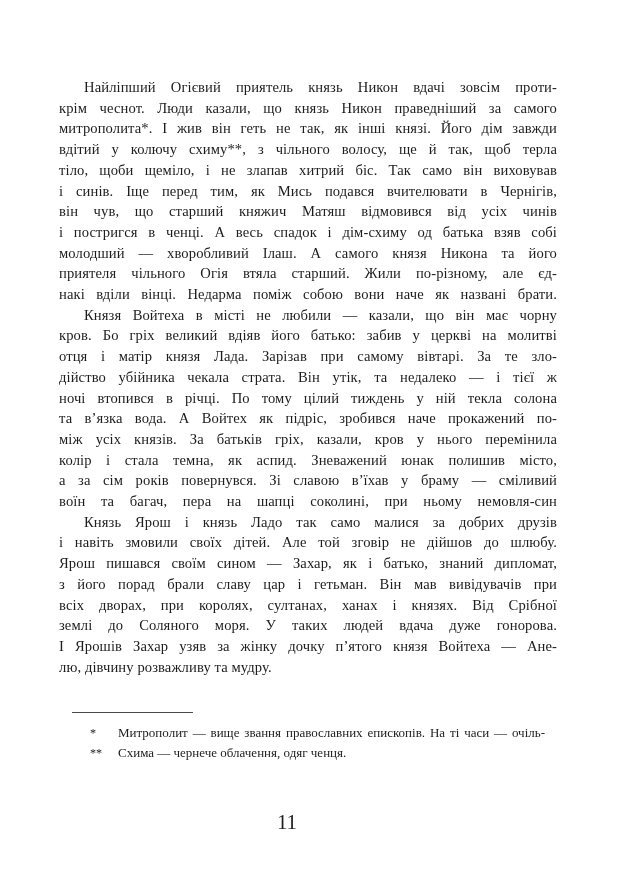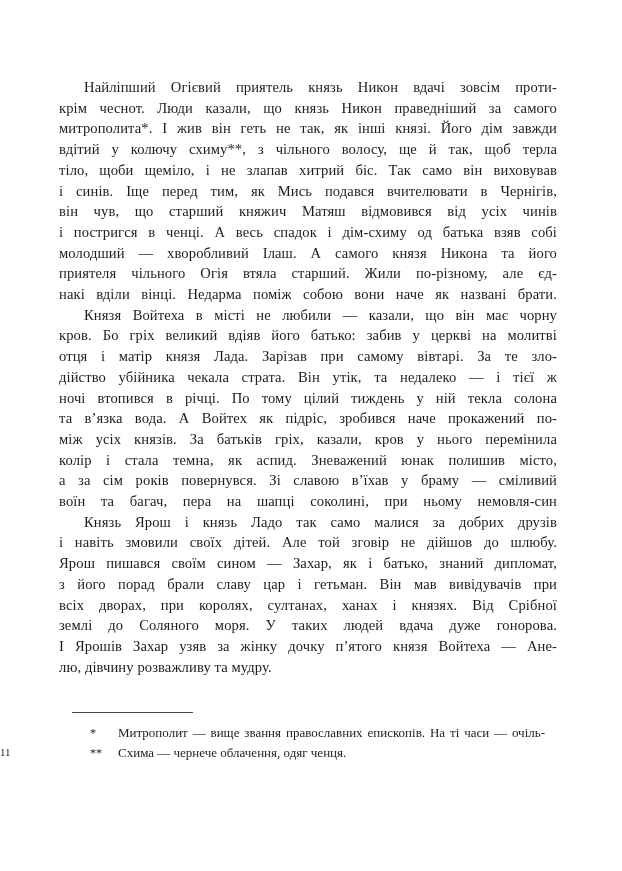--- a/index.html
+++ b/index.html
@@ -60,25 +60,25 @@
   }
   .fn-marker {
     position: absolute;
     left: 31px;
     top: 1px;
     font-size: 12.2px;
     line-height: 19.5px;
   }
   .folio {
     position: absolute;
-    top: 746px;
+    top: 810px;
     left: 0;
     width: 574px;
-    text-align: left;
-    font-size: 11px;
+    text-align: center;
+    font-size: 21px;
     color: #1d1d1d;
   }
 </style>
 </head>
 <body>
 
 <div class="page">
 
   <div class="text-block">
     <div class="para">

